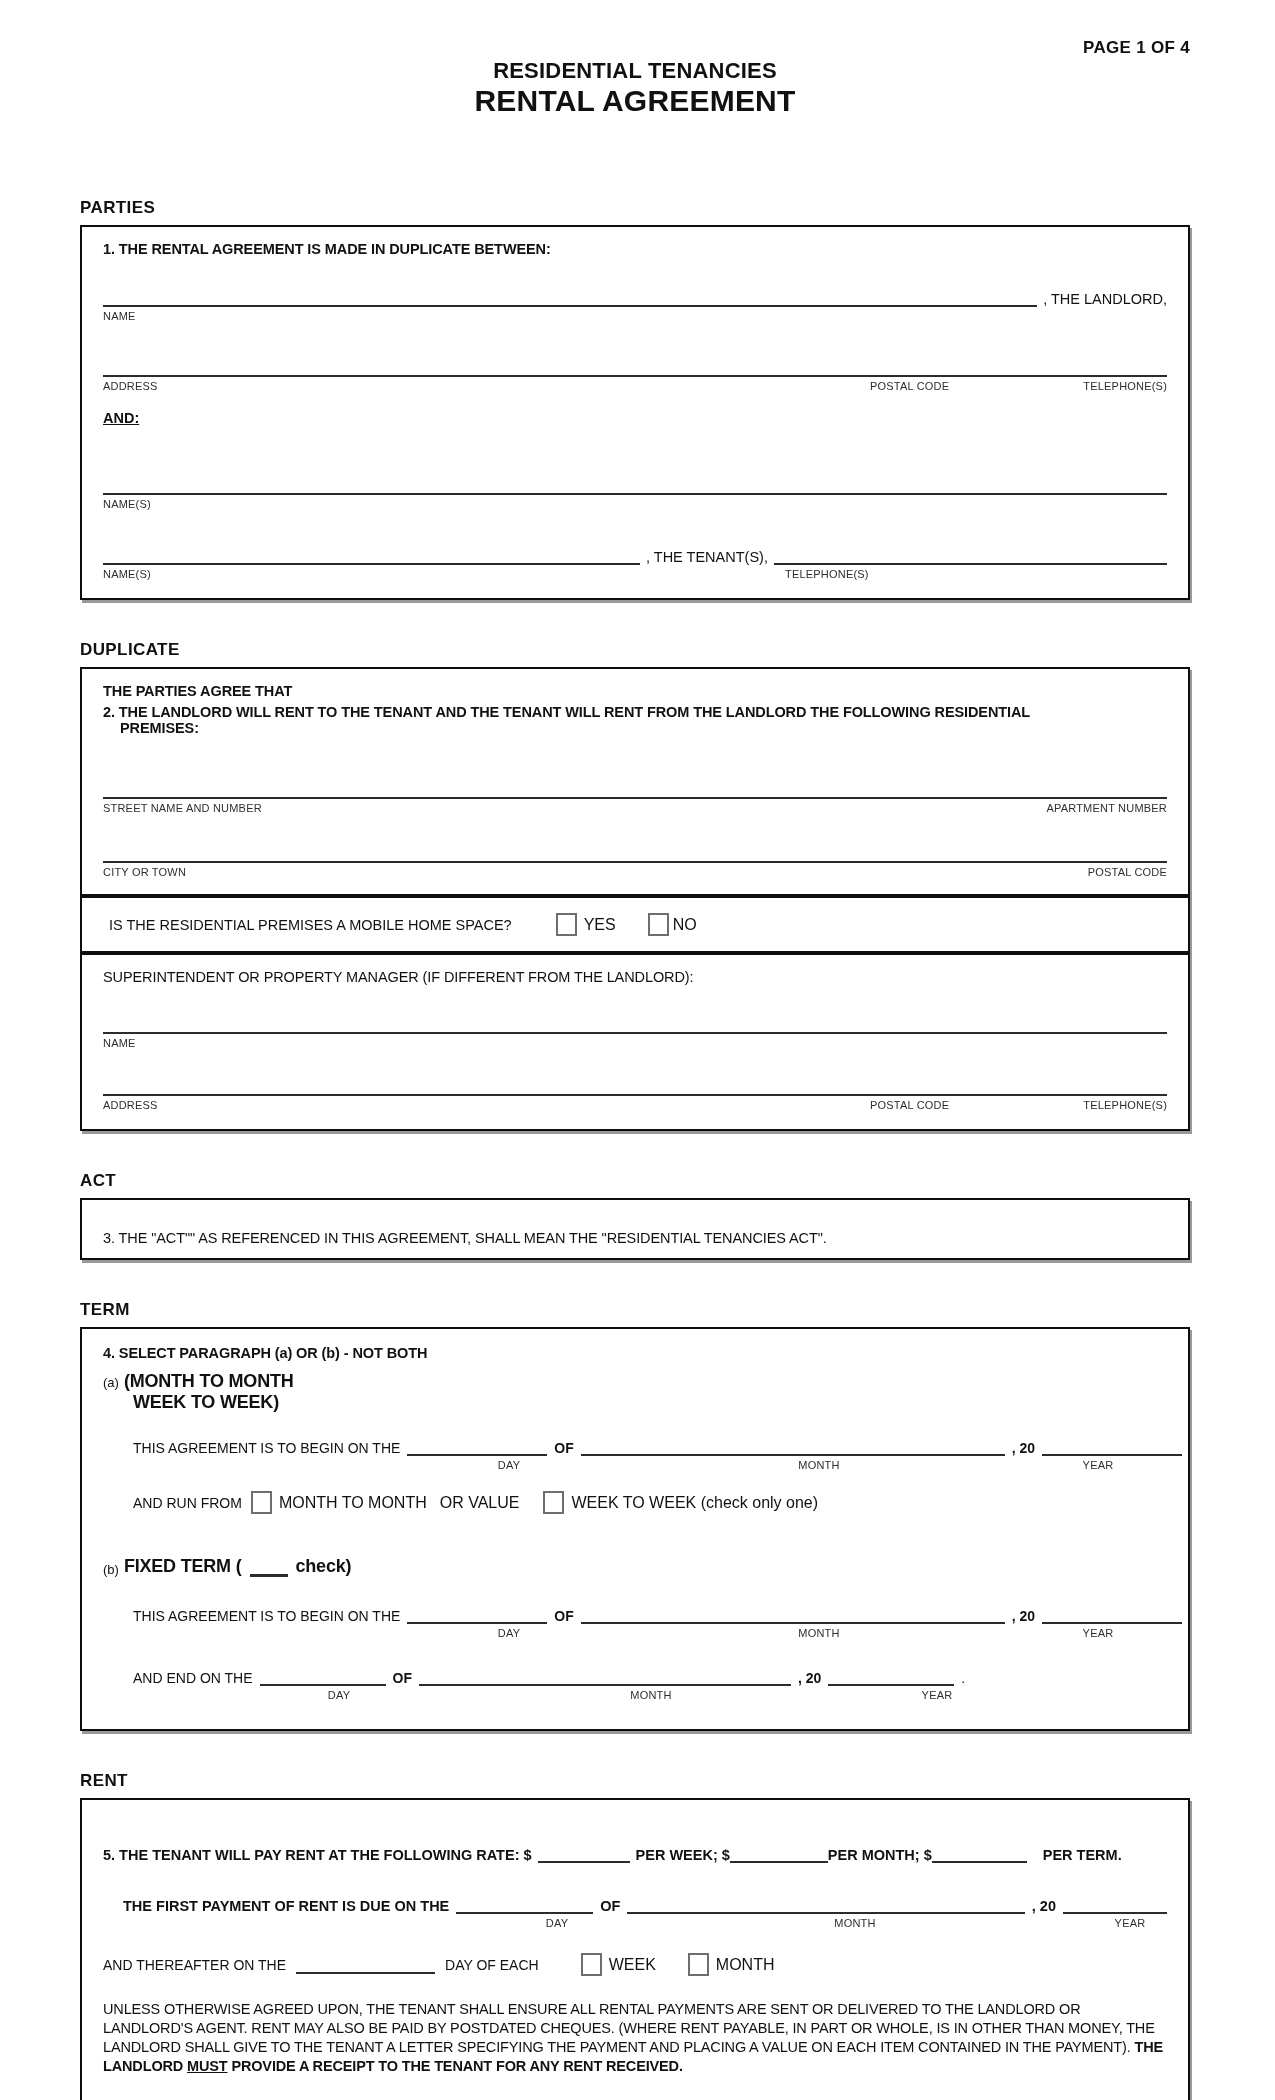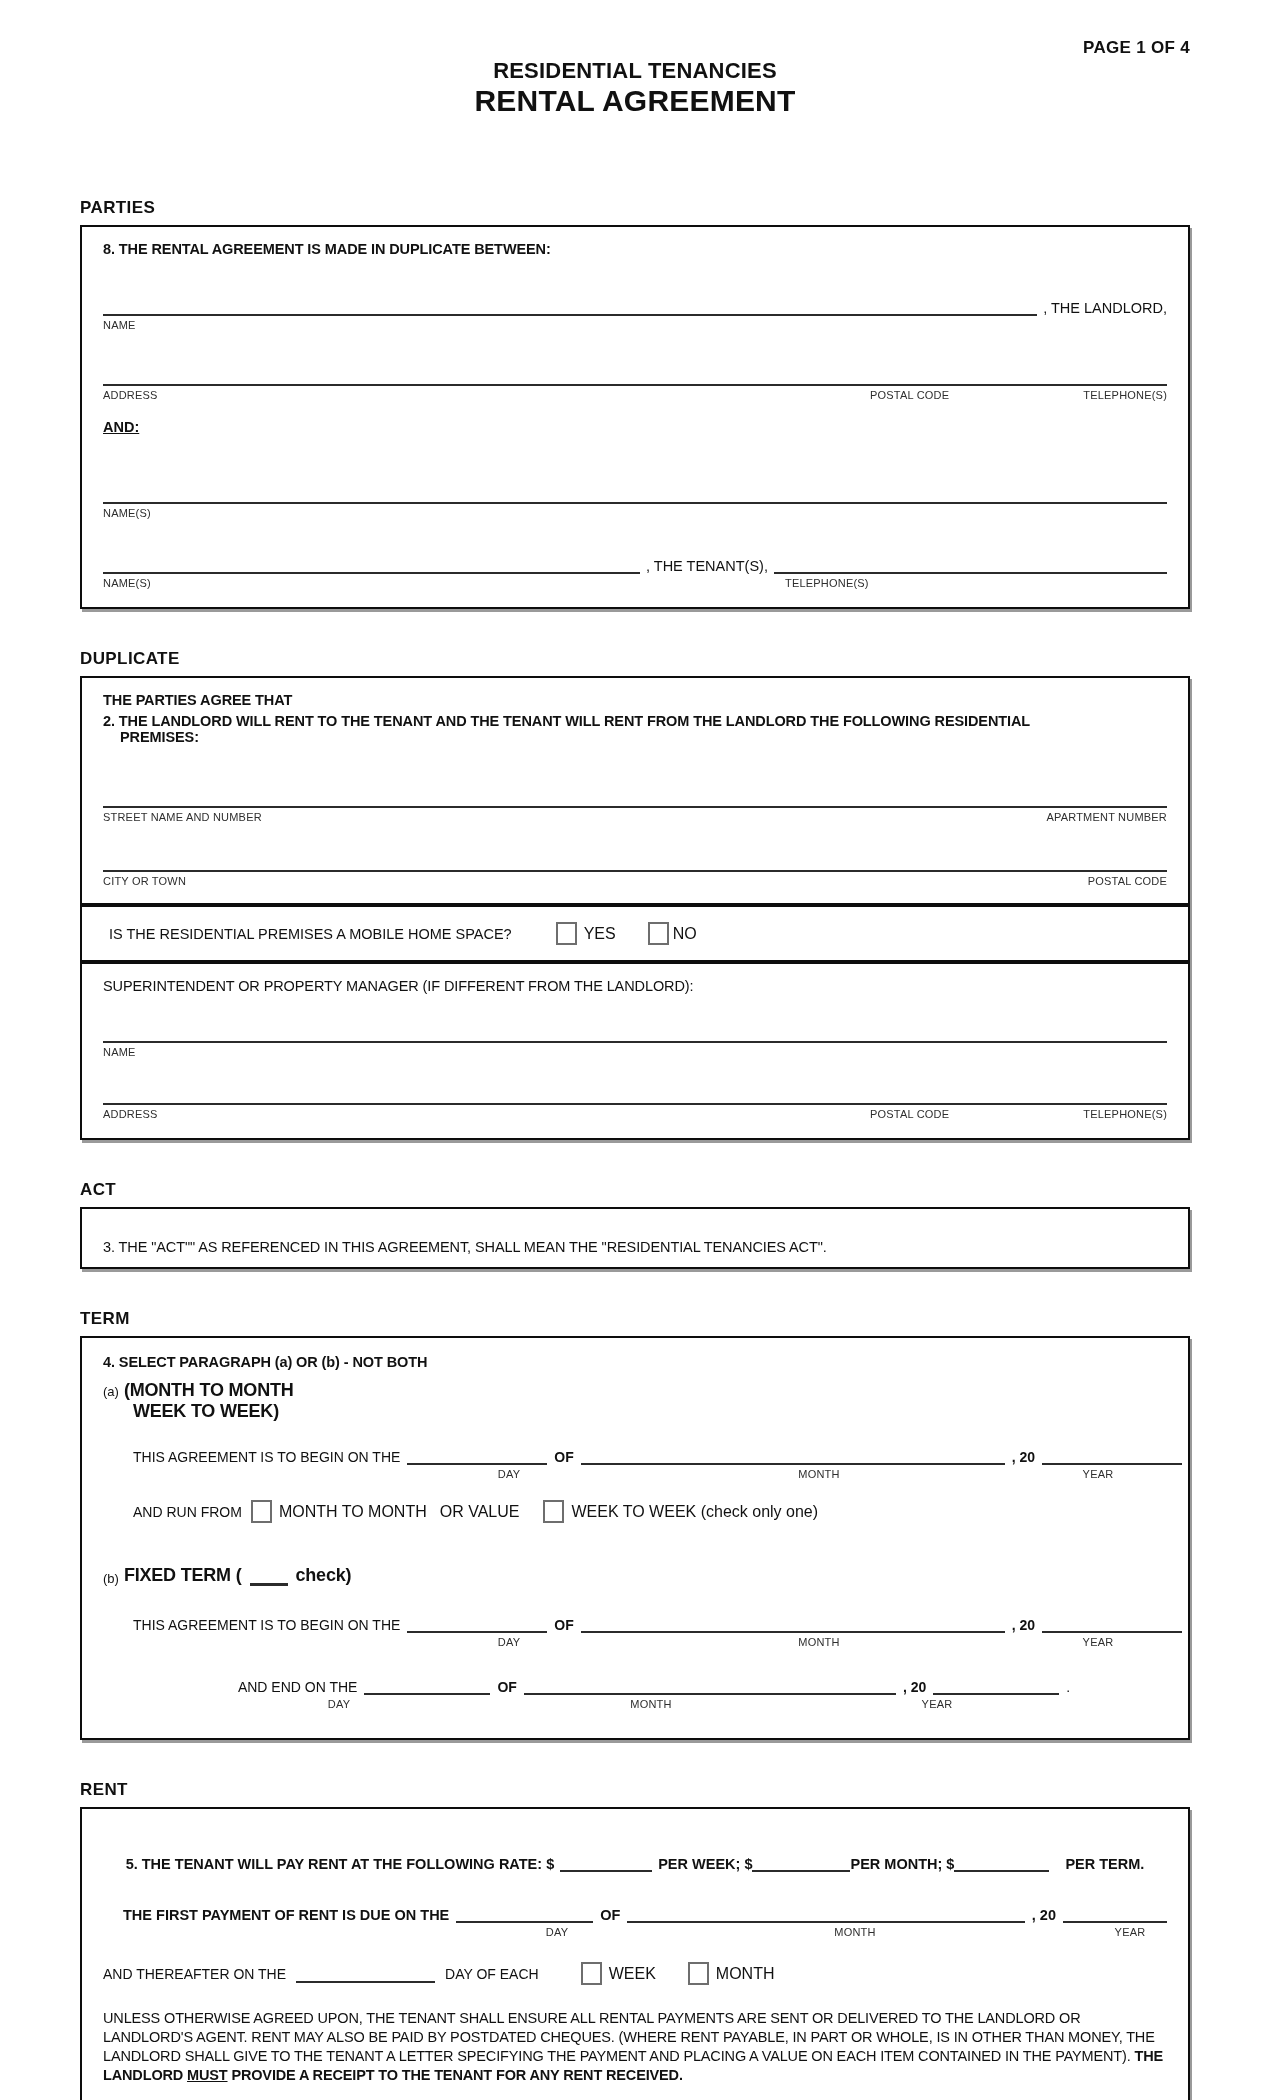--- a/index.html
+++ b/index.html
@@ -56,41 +56,41 @@
     border:2px solid #6e6e6e; background:#fff;
     vertical-align:-4px;
   }
   .cb-lab { font-size:16px; }
 
   .q-row { display:flex; align-items:center; font-size:14.5px; }
 
   .sub-big { font-size:18px; font-weight:bold; letter-spacing:-0.2px; }
   .para-letter { font-size:13px; padding-right:5px; }
 
-  .fill-row { display:flex; align-items:flex-end; font-size:14px; white-space:nowrap;justify-content:center; }
+  .fill-row { display:flex; align-items:flex-end; font-size:14px; white-space:nowrap; }
   .fill-row .t { padding:0 7px 0 0; }
   .fill-row .t2 { padding:0 7px; }
 
   .rent-para { font-size:14.5px; line-height:19px; letter-spacing:-0.15px; margin-top:24px; }
   .u { text-decoration:underline; }
 </style>
 </head>
 <body>
 
 <div class="page">
 
   <div class="page-num">PAGE 1 OF 4</div>
   <div class="title1">RESIDENTIAL TENANCIES</div>
   <div class="title2">RENTAL AGREEMENT</div>
 
   <div class="sec-head first">PARTIES</div>
   <div class="box">
-    <div class="clause bold">8. THE RENTAL AGREEMENT IS MADE IN DUPLICATE BETWEEN:</div>
-
-    <div class="frow" style="margin-top:40px">
+    <div class="clause bold">1. THE RENTAL AGREEMENT IS MADE IN DUPLICATE BETWEEN:</div>
+
+    <div class="frow" style="margin-top:31px">
       <span class="blank grow"></span>
       <span class="suffix">, THE LANDLORD,</span>
     </div>
     <div class="lblrow">
       <span>NAME</span>
     </div>
 
     <div class="frow" style="margin-top:34px">
       <span class="blank grow"></span>
     </div>

